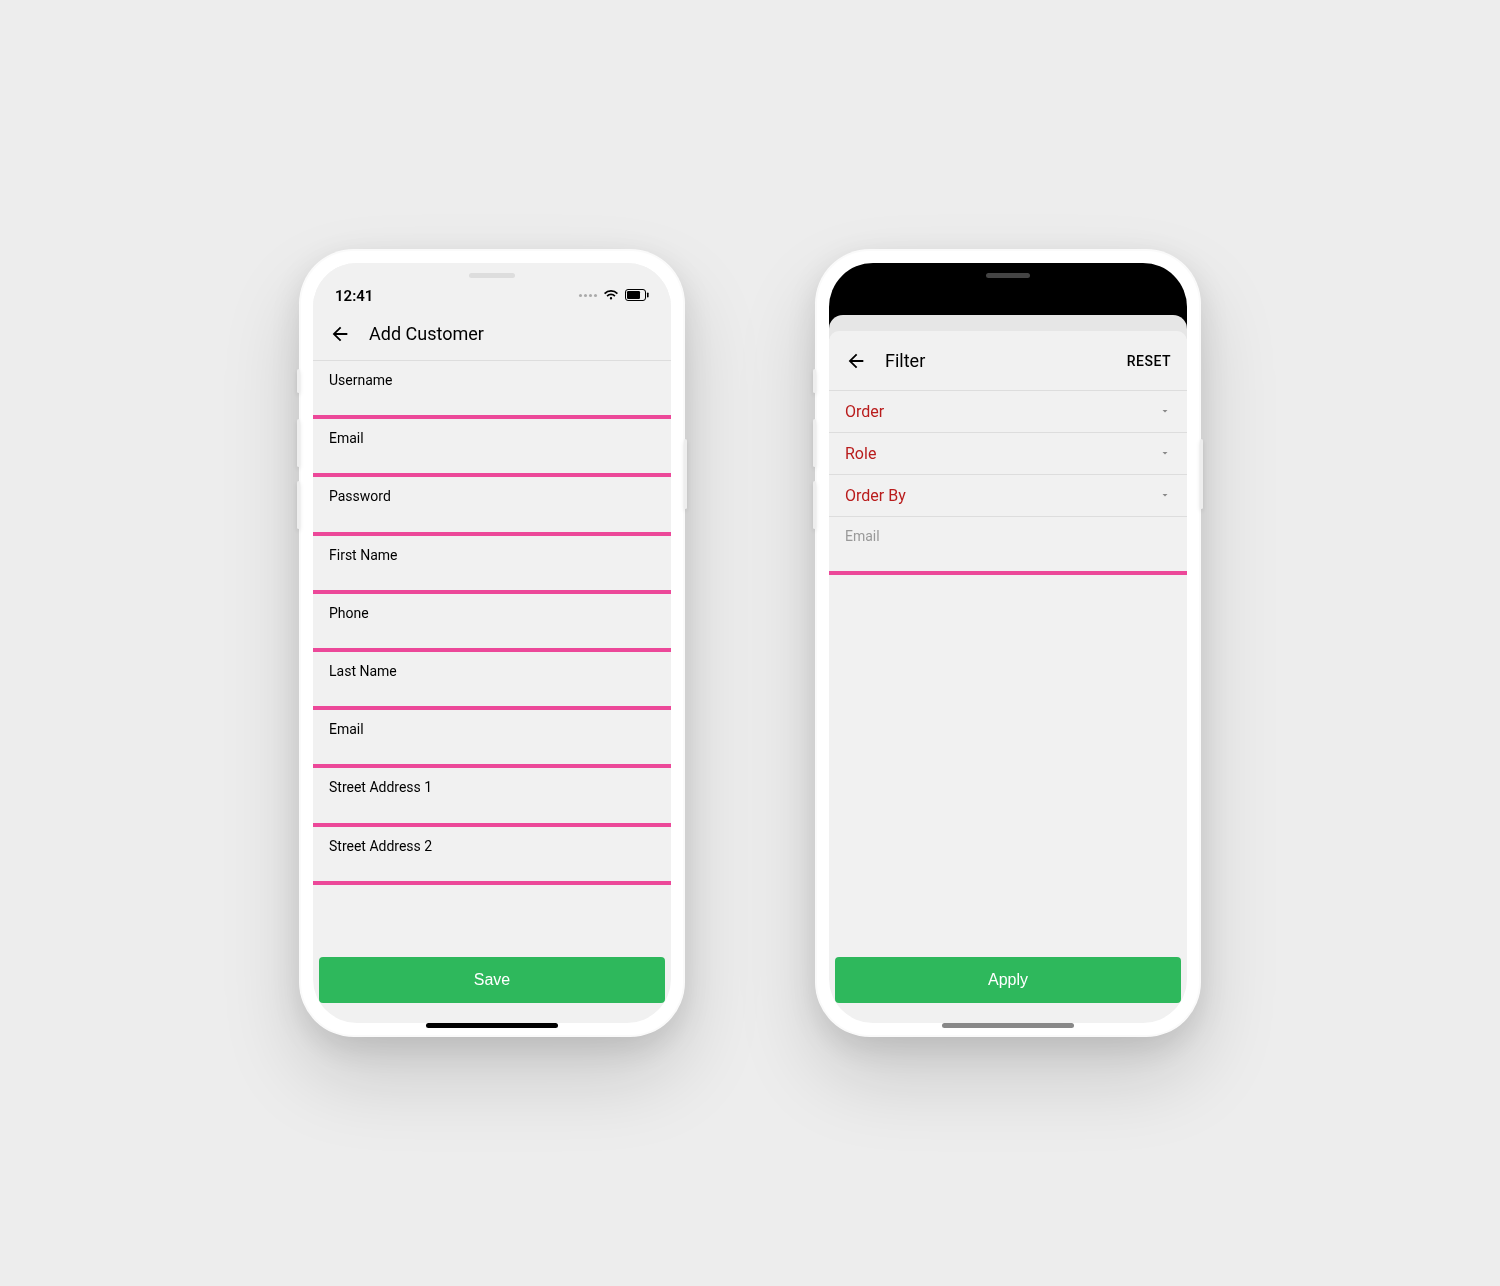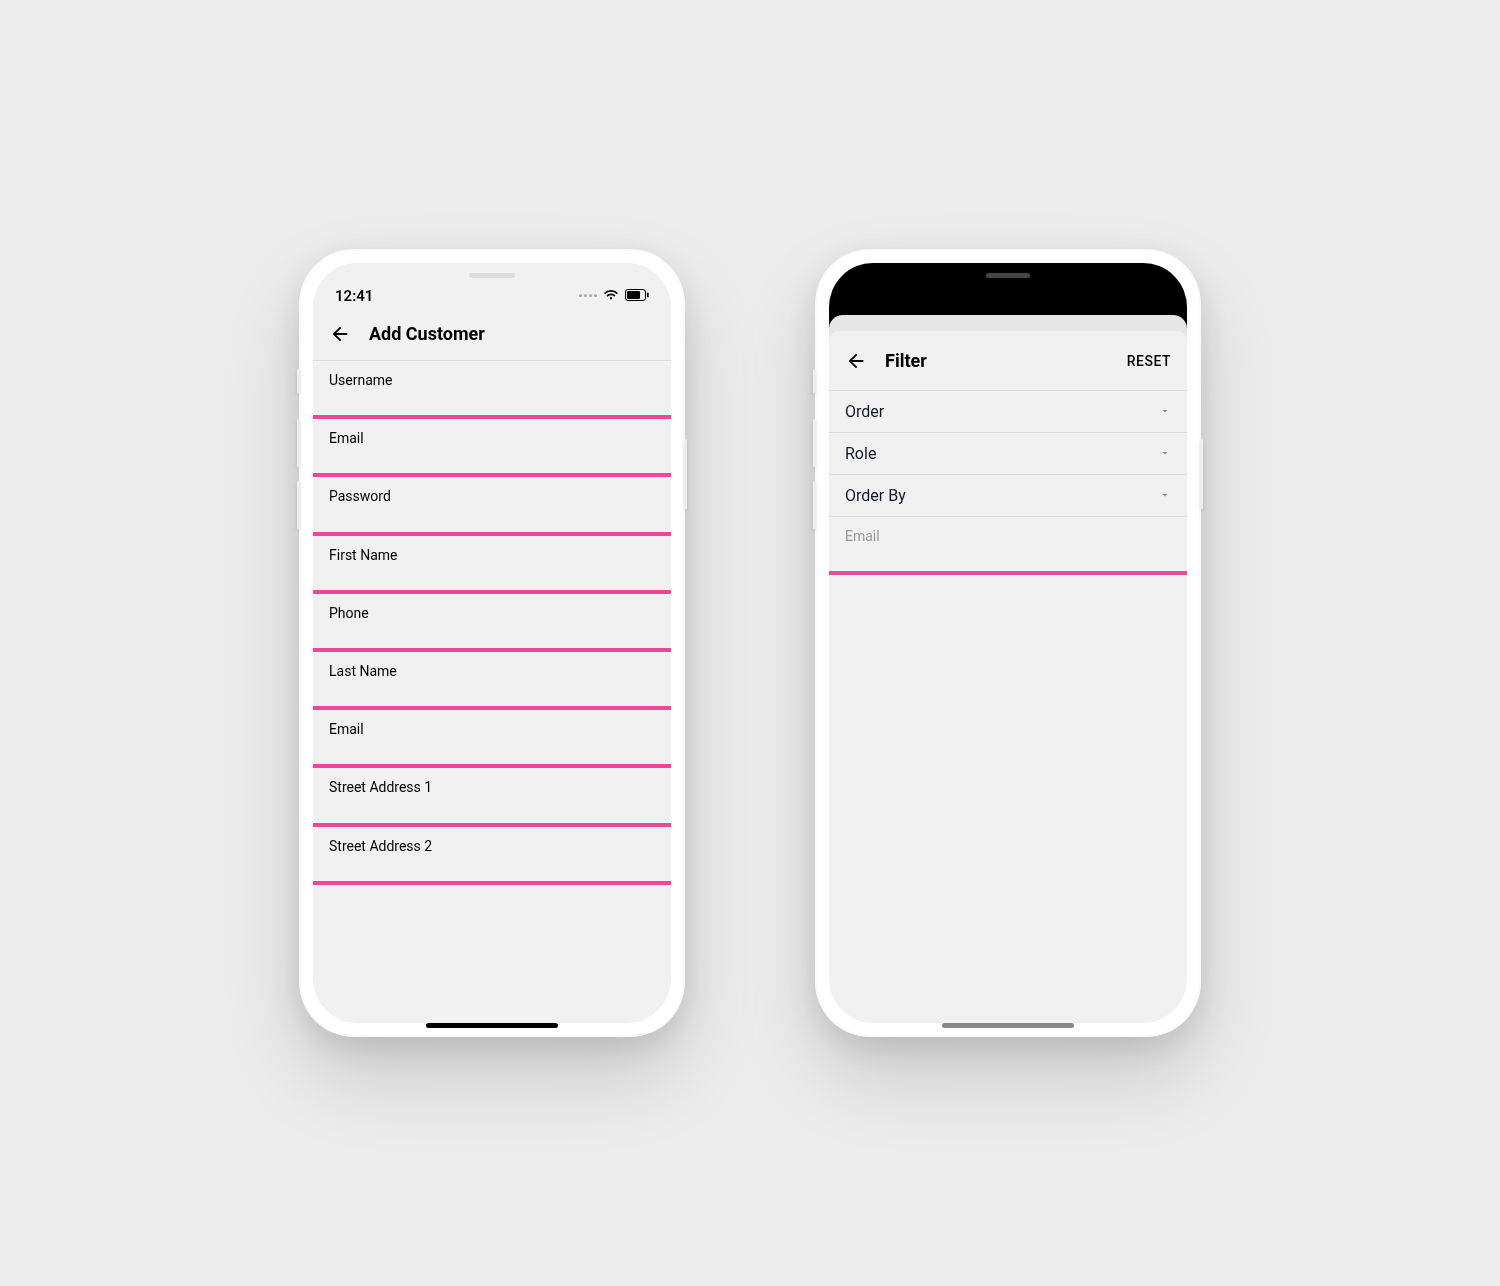--- a/index.html
+++ b/index.html
@@ -123,21 +123,21 @@
     .header .arrow-icon {
       width: 22px;
       height: 22px;
       display: flex;
       align-items: center;
       justify-content: center;
       cursor: pointer;
     }
     .header-title {
       font-size: 18px;
-      font-weight: 700;
+      font-weight: 400;
       color: #000;
       flex: 1;
     }
     .header-action {
       font-size: 14px;
       font-weight: 500;
       color: #000;
       letter-spacing: 0.5px;
       cursor: pointer;
     }
@@ -189,21 +189,21 @@
       height: 42px;
       display: flex;
       align-items: center;
       padding: 0 16px;
       border-bottom: 1px solid #ddd;
       justify-content: space-between;
       cursor: pointer;
     }
     .select-label {
       font-size: 16px;
-      color: #0f172a;
+      color: #b91c1c;
     }
     .caret-icon {
       color: #888;
     }
 
     
     .bottom-bar {
       position: absolute;
       bottom: 20px;
       left: 6px;
@@ -354,20 +354,23 @@
         <div class="form-row">
           <div class="form-label">Street Address 1</div>
           <input class="form-input" style="">
         </div>
         <div class="form-row">
           <div class="form-label">Street Address 2</div>
           <input class="form-input" style="">
         </div>
       </div>
 
+      <div class="bottom-bar">
+        <button class="primary-btn">Save</button>
+      </div>
 
     </div>
     <div class="home-indicator"></div>
   </div>
 
   <div class="phone phone-right">
     <div class="side-btn side-left-1"></div>
     <div class="side-btn side-left-2"></div>
     <div class="side-btn side-left-3"></div>
     <div class="side-btn side-right-1"></div>
@@ -412,17 +415,20 @@
                 <path d="M7 10l5 5 5-5z" fill="#888"></path>
               </svg>
           </span>
         </div>
         <div class="form-row">
           <div class="form-label muted">Email</div>
           <input class="form-input" style="">
         </div>
       </div>
 
+      <div class="bottom-bar">
+        <button class="primary-btn">Apply</button>
+      </div>
     </div>
     <div class="home-indicator light"></div>
   </div>
 
 </div>
 
 </body></html>

